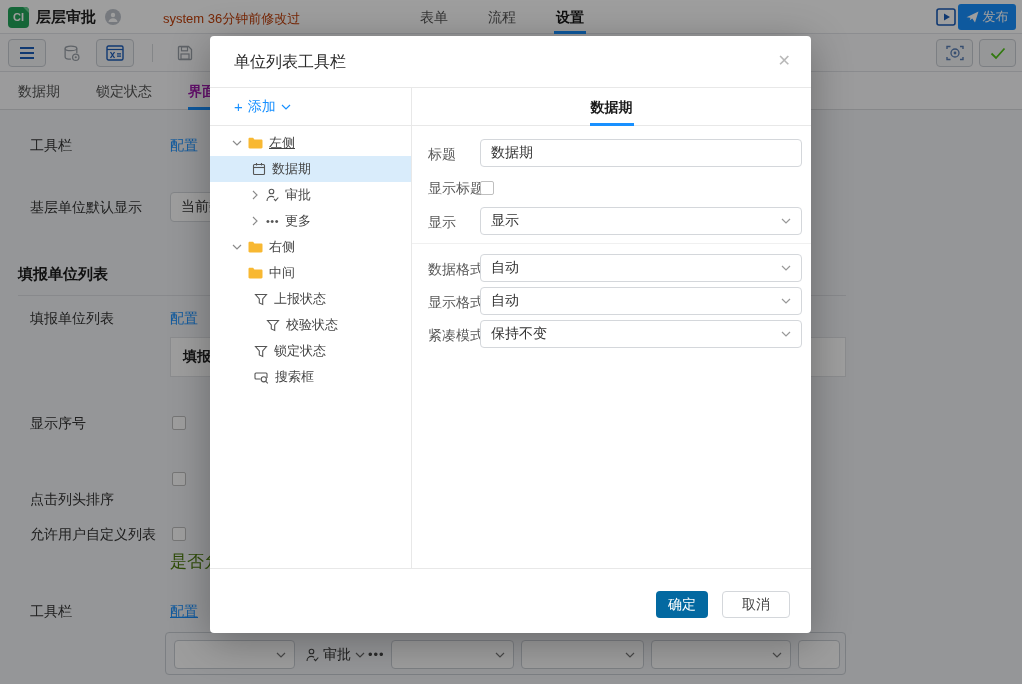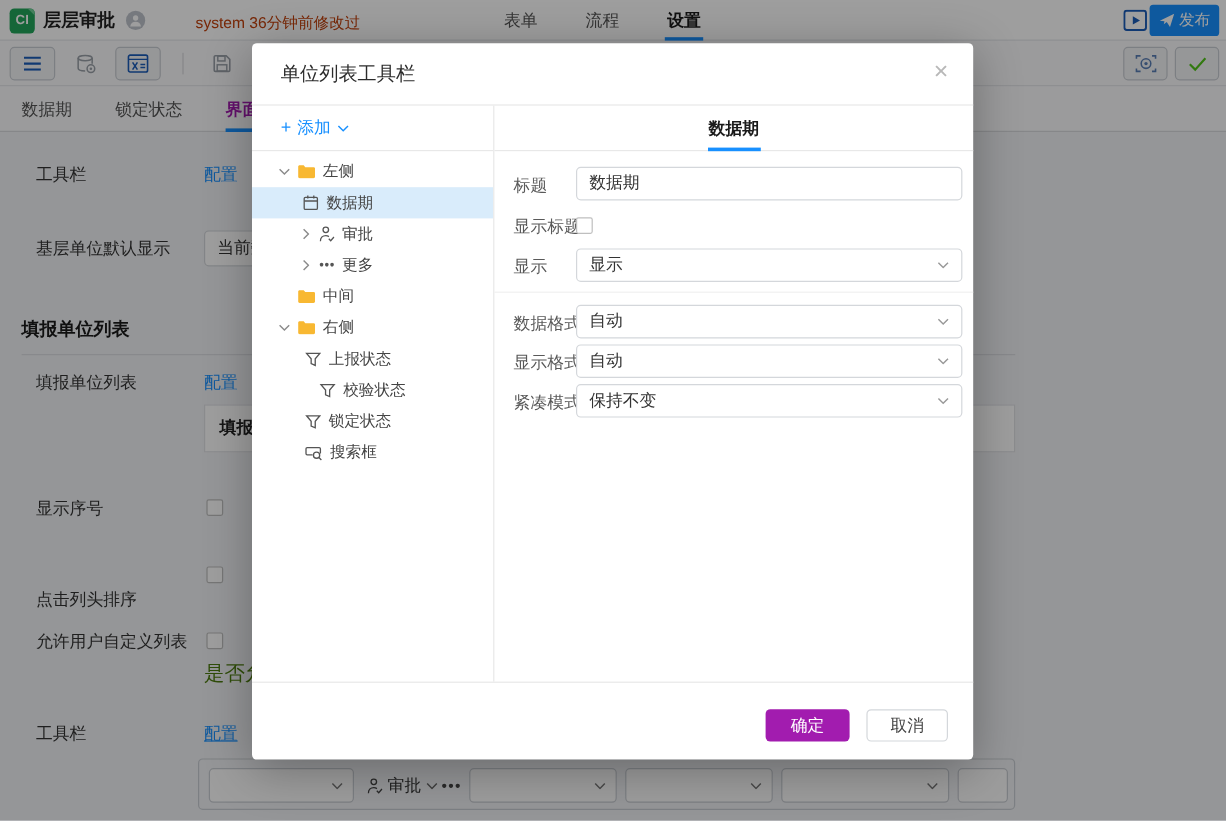--- a/index.html
+++ b/index.html
@@ -71,21 +71,21 @@
   .panel-tab::after { content:""; position:absolute; left:-1px; right:-1px; bottom:0; height:3px; background:#1890ff; }
   .panel-body { position:absolute; left:0; top:39px; right:0; bottom:0; }
   .plabel { position:absolute; left:16px; color:#595959; }
   .pctl { position:absolute; left:68px; width:322px; }
   .txt-input { height:28px; width:100%; border:1px solid #d4d7db; border-radius:4px; padding:0 10px; font-size:14px; color:#333; font-family:inherit; outline:none; }
   .sel { height:28px; border:1px solid #d4d7db; border-radius:4px; background:#fff; display:flex; align-items:center; padding:0 10px; color:#333; cursor:pointer; }
   .sel .chev { margin-left:auto; color:#999; flex:none; }
   .p-divider { position:absolute; left:0; right:0; top:116px; height:1px; background:#f0f0f0; }
   .m-footer { position:absolute; left:0; bottom:0; width:100%; height:65px; border-top:1px solid #e8e8e8; display:flex; justify-content:flex-end; align-items:flex-start; padding:22px 21px 0 0; gap:14px; }
   .btn { height:27px; border-radius:4px; font-size:14px; display:flex; align-items:center; justify-content:center; cursor:pointer; font-family:inherit; }
-  .btn.primary { width:70px; background:#a21caf; color:#fff; border:none; }
+  .btn.primary { width:52px; background:#0369a1; color:#fff; border:none; }
   .btn.default { width:68px; background:#fff; color:#444; border:1px solid #d4d7db; }
 </style>
 </head>
 <body>
 
 <div class="screen">
 
   <header class="topbar">
     <div class="logo"><span>CI</span></div>
     <div class="app-title">层层审批</div>
@@ -248,21 +248,21 @@
     <div class="m-left">
       <div class="add-row">
         <span class="plus">+</span>
         <span>添加</span>
         <svg class="caret" width="10" height="6" viewBox="0 0 10 6">
             <path d="M1 1l4 4 4-4" fill="none" stroke="#1890ff" stroke-width="1.2"></path>
           </svg>
       </div>
       <div class="tree">
 
-        <div class="trow" style="padding-left:22px;">
+        <div class="trow" style="padding-left:22px;text-decoration:underline;">
           <svg class="caret down" width="10" height="6" viewBox="0 0 10 6">
               <path d="M1 1l4 4 4-4" fill="none" stroke="currentColor" stroke-width="1.2"></path>
             </svg>
           <svg class="ticon" width="15" height="12" viewBox="0 0 15 12">
               <path d="M0.5 2c0-.7.5-1.2 1.2-1.2h3.4l1.3 1.6h7c.7 0 1.1.5 1.1 1.1v6.8c0 .7-.5 1.2-1.2 1.2H1.7c-.7 0-1.2-.5-1.2-1.2z" fill="#f8b832"></path>
             </svg>
           <span>左侧</span>
         </div>
 
         <div class="trow selected" style="padding-left:42px;">
@@ -287,35 +287,35 @@
         </div>
 
         <div class="trow" style="padding-left:40px;">
           <svg class="caret right" width="10" height="6" viewBox="0 0 10 6">
               <path d="M1 1l4 4 4-4" fill="none" stroke="currentColor" stroke-width="1.2"></path>
             </svg>
           <span class="ticon" style="font-size:11px;letter-spacing:0.5px;color:#555;">•••</span>
           <span>更多</span>
         </div>
 
+        <div class="trow" style="padding-left:22px;">
+          <svg class="caret down" width="10" height="6" viewBox="0 0 10 6">
+              <path d="M1 1l4 4 4-4" fill="none" stroke="currentColor" stroke-width="1.2"></path>
+            </svg>
+          <svg class="ticon" width="15" height="12" viewBox="0 0 15 12">
+              <path d="M0.5 2c0-.7.5-1.2 1.2-1.2h3.4l1.3 1.6h7c.7 0 1.1.5 1.1 1.1v6.8c0 .7-.5 1.2-1.2 1.2H1.7c-.7 0-1.2-.5-1.2-1.2z" fill="#f8b832"></path>
+            </svg>
+          <span>右侧</span>
+        </div>
+
         <div class="trow" style="padding-left:38px;">
           <svg class="ticon" width="15" height="12" viewBox="0 0 15 12">
               <path d="M0.5 2c0-.7.5-1.2 1.2-1.2h3.4l1.3 1.6h7c.7 0 1.1.5 1.1 1.1v6.8c0 .7-.5 1.2-1.2 1.2H1.7c-.7 0-1.2-.5-1.2-1.2z" fill="#f8b832"></path>
             </svg>
           <span>中间</span>
-        </div>
-
-        <div class="trow" style="padding-left:22px;">
-          <svg class="caret down" width="10" height="6" viewBox="0 0 10 6">
-              <path d="M1 1l4 4 4-4" fill="none" stroke="currentColor" stroke-width="1.2"></path>
-            </svg>
-          <svg class="ticon" width="15" height="12" viewBox="0 0 15 12">
-              <path d="M0.5 2c0-.7.5-1.2 1.2-1.2h3.4l1.3 1.6h7c.7 0 1.1.5 1.1 1.1v6.8c0 .7-.5 1.2-1.2 1.2H1.7c-.7 0-1.2-.5-1.2-1.2z" fill="#f8b832"></path>
-            </svg>
-          <span>右侧</span>
         </div>
 
         <div class="trow" style="padding-left:44px;">
           <svg class="ticon" width="14" height="13" viewBox="0 0 14 13">
               <path d="M1.5 1.5h11L8.7 6v5.5L5.3 10V6z" fill="none" stroke="#555" stroke-width="1.1"></path>
             </svg>
           <span>上报状态</span>
         </div>
 
         <div class="trow" style="padding-left:56px;">

